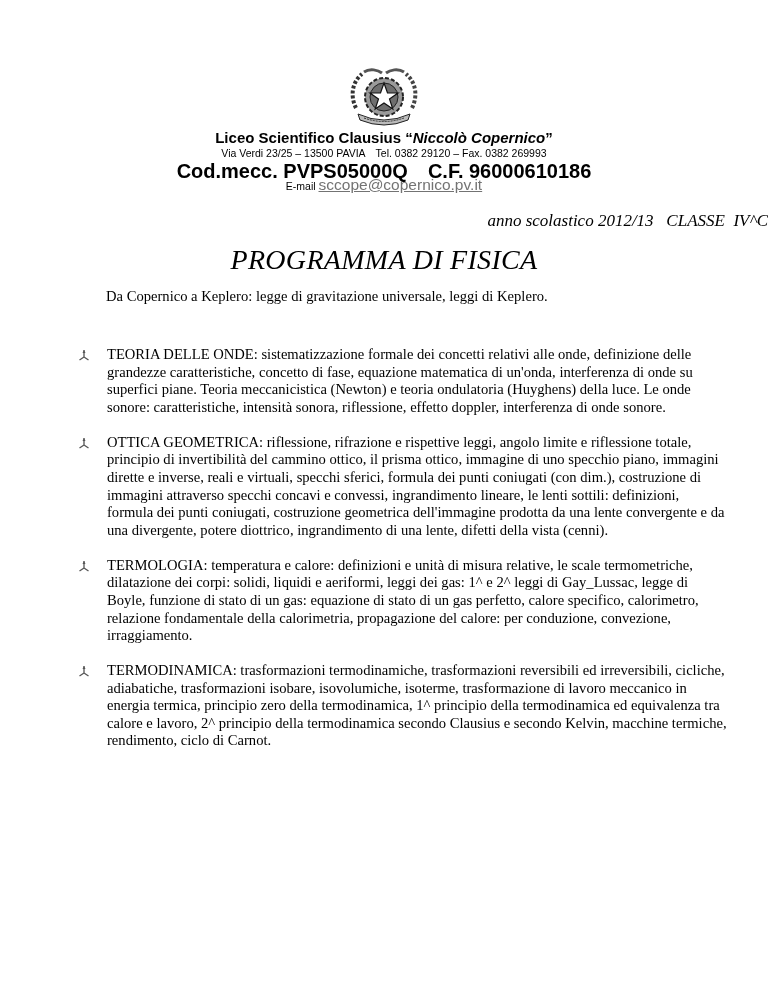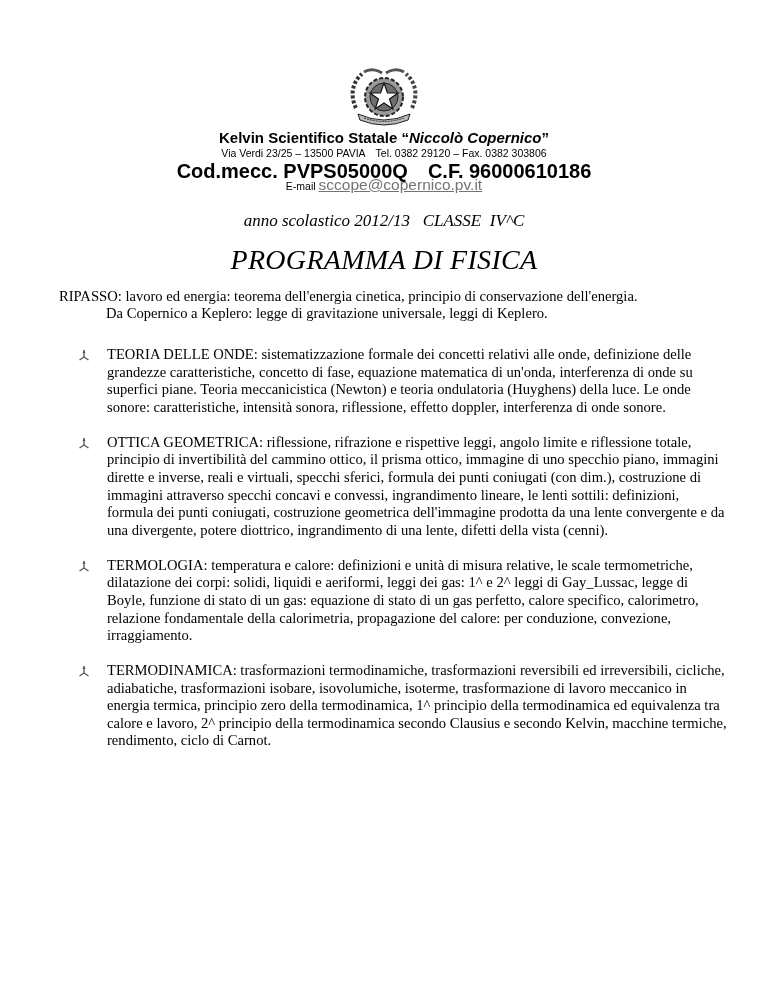--- a/index.html
+++ b/index.html
@@ -12,21 +12,21 @@
   .hdr { position: absolute; left: 0; width: 768px; text-align: center; white-space: nowrap; }
   .school { top: 129px; font-size: 15px; font-weight: bold; }
   .school i { font-style: italic; }
   .addr { top: 147px; font-size: 10.5px; }
   .addr .gap { display: inline-block; width: 10px; }
   .codes { top: 160px; font-size: 20px; font-weight: bold; }
   .codes .gap { display: inline-block; width: 20px; }
   .email { top: 176px; font-size: 10.5px; }
   .email a { font-size: 15.5px; color: #737373; text-decoration: underline; }
 
-  .year { top: 211px; font-size: 17px; font-style: italic; left: 0; }
+  .year { top: 211px; font-size: 17px; font-style: italic; left: 0; text-align: right; }
   .title { top: 244px; font-size: 28px; font-style: italic; letter-spacing: 0.3px; }
 
   .intro { position: absolute; left: 59px; top: 288px; width: 670px; font-size: 14.6px; line-height: 17.3px; }
   .intro p { margin: 0; }
   .intro .indent { padding-left: 47px; }
 
   .topics { position: absolute; left: 78px; top: 346px; width: 650px; }
   .topic { position: relative; padding-left: 29px; font-size: 14.6px; line-height: 17.6px; margin-bottom: 17.4px; }
   .topic .bullet { position: absolute; left: 0; top: 3px; width: 12px; height: 12px; }
 </style>
@@ -43,37 +43,36 @@
   <circle cx="38" cy="33" r="19" fill="#9a9a9a" stroke="#222" stroke-width="2" stroke-dasharray="4 2"></circle>
   <circle cx="38" cy="33" r="14" fill="#6e6e6e" stroke="#222" stroke-width="1"></circle>
 
   <polygon points="38,19 41.5,29 52,29 43.5,35 46.8,45 38,39 29.2,45 32.5,35 24,29 34.5,29" fill="#ffffff" stroke="#111" stroke-width="1.2"></polygon>
 
   <path d="M12 50 Q38 62 64 50 L62 56 Q38 66 14 56 Z" fill="#bbb" stroke="#222" stroke-width="1"></path>
   <path d="M18 54 Q38 61 58 54" fill="none" stroke="#333" stroke-width="1" stroke-dasharray="2 1"></path>
 </svg>
 
 <div class="hdr sans school">
-  <span>Kelvin Scientifico Statale “</span><i>Niccolò Copernico</i><span>”</span>
+  <span>Liceo Scientifico Clausius “</span><i>Niccolò Copernico</i><span>”</span>
 </div>
 <div class="hdr sans addr">
-  <span>Via Verdi 23/25 – 13500 PAVIA</span><span class="gap"></span><span>Tel. 0382 29120 – Fax. 0382 303806</span>
+  <span>Via Verdi 23/25 – 13500 PAVIA</span><span class="gap"></span><span>Tel. 0382 29120 – Fax. 0382 269993</span>
 </div>
 <div class="hdr sans codes">
   <span>Cod.mecc. PVPS05000Q</span><span class="gap"></span><span>C.F. 96000610186</span>
 </div>
 <div class="hdr sans email">
   <span>E-mail </span><a>sccope@copernico.pv.it</a>
 </div>
 
 <div class="hdr serif year" style="white-space: pre;">anno scolastico 2012/13   CLASSE  IV^C</div>
 <div class="hdr serif title">PROGRAMMA DI FISICA</div>
 
 <div class="intro serif">
-  <p>RIPASSO: lavoro ed energia: teorema dell'energia cinetica, principio di conservazione dell'energia.</p>
   <p class="indent">Da Copernico a Keplero: legge di gravitazione universale, leggi di Keplero.</p>
 </div>
 
 <div class="topics serif">
   <div class="topic">
     <svg class="bullet" viewBox="0 0 12 12">
       <path d="M6 1 L6 8 M6 8 L1.5 11 M6 8 L10.5 11" stroke="#555" stroke-width="1.3" fill="none"></path>
       <path d="M6 1 L4.5 4 L7.5 4 Z" fill="#555"></path>
     </svg>
     <span>TEORIA DELLE ONDE: sistematizzazione formale dei concetti relativi alle onde, definizione delle grandezze caratteristiche, concetto di fase, equazione matematica di un'onda, interferenza di onde su superfici piane. Teoria meccanicistica (Newton) e teoria ondulatoria (Huyghens) della luce. Le onde sonore: caratteristiche, intensità sonora, riflessione, effetto doppler, interferenza di onde sonore.</span>

